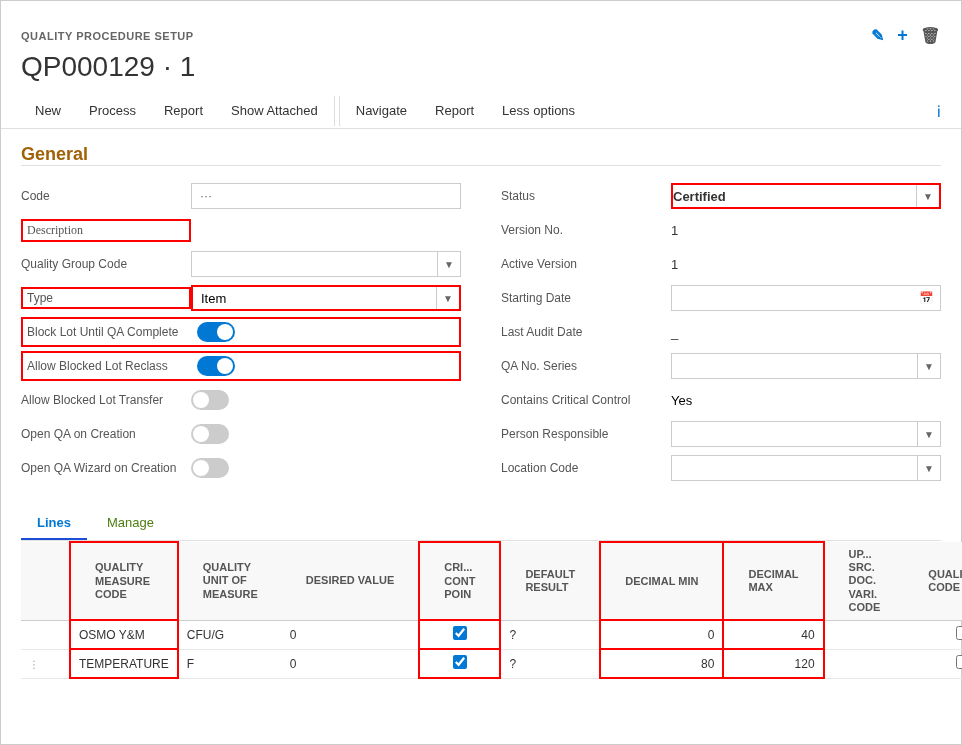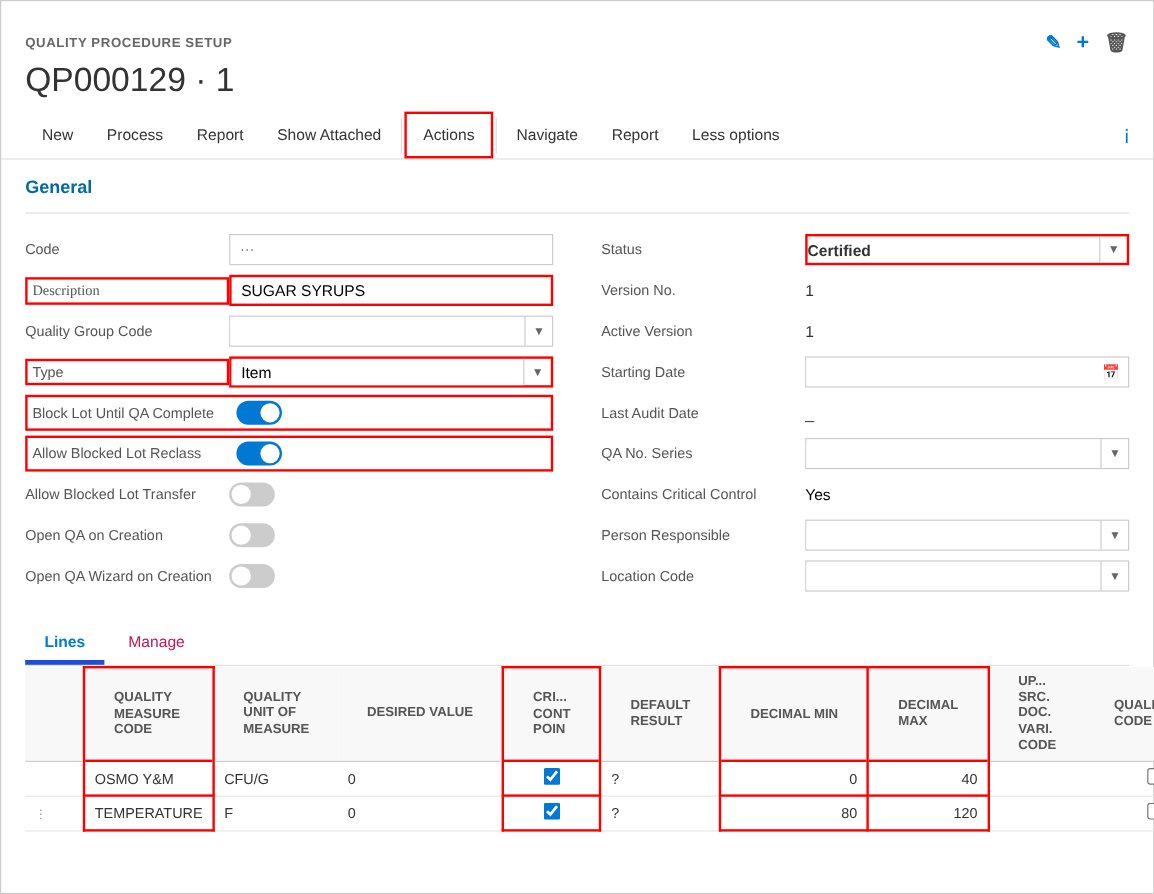--- a/index.html
+++ b/index.html
@@ -11,21 +11,21 @@
     .header-icons { display: flex; gap: 12px; align-items: center; }
     .header-icon { font-size: 16px; color: #0078d4; cursor: pointer; }
     .header-icon.trash { color: #555; }
     
     .record-title { font-size: 28px; font-weight: 300; color: #333; padding: 5px 0 10px 0; }
     .nav-info { margin-left: auto; color: #0078d4; font-size: 16px; cursor: pointer; }
     
     
     .content { padding: 15px 20px; }
     
-    .section-title { font-size: 15px; font-weight: 600; color: #0369a1; margin-bottom: 15px; border-bottom: 1px solid #e0e0e0; padding-bottom: 12px; }
+    .section-title { font-size: 18px; font-weight: 600; color: #a16207; margin-bottom: 15px; border-bottom: 1px solid #e0e0e0; padding-bottom: 0; }
     
     .form-grid { display: grid; grid-template-columns: 1fr 1fr; gap: 0 40px; }
     
     .form-row { display: flex; align-items: center; min-height: 30px; margin-bottom: 4px; }
     .form-label { font-size: 12px; color: #555; width: 170px; flex-shrink: 0; }
     .form-value { flex: 1; }
     
     .form-input { border: 1px solid #ccc; padding: 3px 8px; font-size: 13px; width: 100%; height: 26px; background: #fff; }
     .form-input-readonly { border: none; padding: 3px 0; font-size: 13px; color: #333; background: transparent; }
     .form-input-with-dots { display: flex; align-items: center; gap: 4px; border: 1px solid #ccc; padding: 3px 8px; background: #fff; height: 26px; }
@@ -58,22 +58,22 @@
     .date-container { display: flex; align-items: center; border: 1px solid #ccc; background: #fff; height: 26px; }
     .date-container input { border: none; outline: none; flex: 1; padding: 3px 8px; font-size: 13px; }
     .date-icon { padding: 3px 6px; font-size: 12px; color: #666; cursor: pointer; }
     
     
     .yes-text { color: #000000; font-size: 13px; }
     
     
     .lines-section { margin-top: 20px; }
     .lines-tabs { display: flex; border-bottom: 1px solid #e0e0e0; margin-bottom: 0; }
-    .lines-tab { padding: 8px 16px; font-size: 13px; cursor: pointer; color: #be185d; }
-    .lines-tab.active { border-bottom: 4px solid #1d4ed8; color: #0078d4; font-weight: 600; }
+    .lines-tab { padding: 8px 16px; font-size: 13px; cursor: pointer; color: #4d7c0f; }
+    .lines-tab.active { border-bottom: 2px solid #1d4ed8; color: #0078d4; font-weight: 600; }
     .lines-tab:not(:first-child) { margin-left: 4px; }
     
     
     .data-table { width: 100%; border-collapse: collapse; margin-top: 0; }
     .data-table th { font-size: 11px; font-weight: 600; color: #555; text-transform: uppercase; padding: 6px 24px; text-align: left; border-bottom: 1px solid #ccc; background: #f8f8f8; white-space: nowrap; }
     .data-table td { font-size: 12px; padding: 5px 8px; border-bottom: 1px solid #e8e8e8; vertical-align: middle; }
     
     .th-red { border: 2px solid red; }
     .td-red { border: 2px solid red !important; }
     
@@ -112,21 +112,20 @@
     <div class="record-title">QP000129 · 1</div>
   </div>
 
   <div class="nav-bar-wrapper">
     <div class="nav-items">
       <span class="nav-item-btn">New</span>
       <span class="nav-item-btn">Process</span>
       <span class="nav-item-btn">Report</span>
       <span class="nav-item-btn">Show Attached</span>
       <span class="nav-divider"></span>
-      <span class="nav-actions-btn">Actions</span>
       <span class="nav-divider"></span>
       <span class="nav-item-btn">Navigate</span>
       <span class="nav-item-btn">Report</span>
       <span class="nav-item-btn">Less options</span>
     </div>
     <span class="nav-info">ℹ</span>
   </div>
 
   <div class="content">
 
@@ -140,23 +139,20 @@
           <span class="form-label">Code</span>
           <div class="form-value">
             <div class="form-input-with-dots">
               <span class="dots-btn">···</span>
             </div>
           </div>
         </div>
 
         <div class="form-row">
           <span class="form-label red-border" style="padding: 2px 4px; font-family: Liberation Serif, serif;">Description</span>
-          <div class="form-value">
-            <input type="text" class="form-input red-border" value="SUGAR SYRUPS" style="">
-          </div>
         </div>
 
         <div class="form-row">
           <span class="form-label">Quality Group Code</span>
           <div class="form-value">
             <div class="dropdown-container">
               <input type="text" value="" style="">
               <span class="dropdown-arrow">▼</span>
             </div>
           </div>

